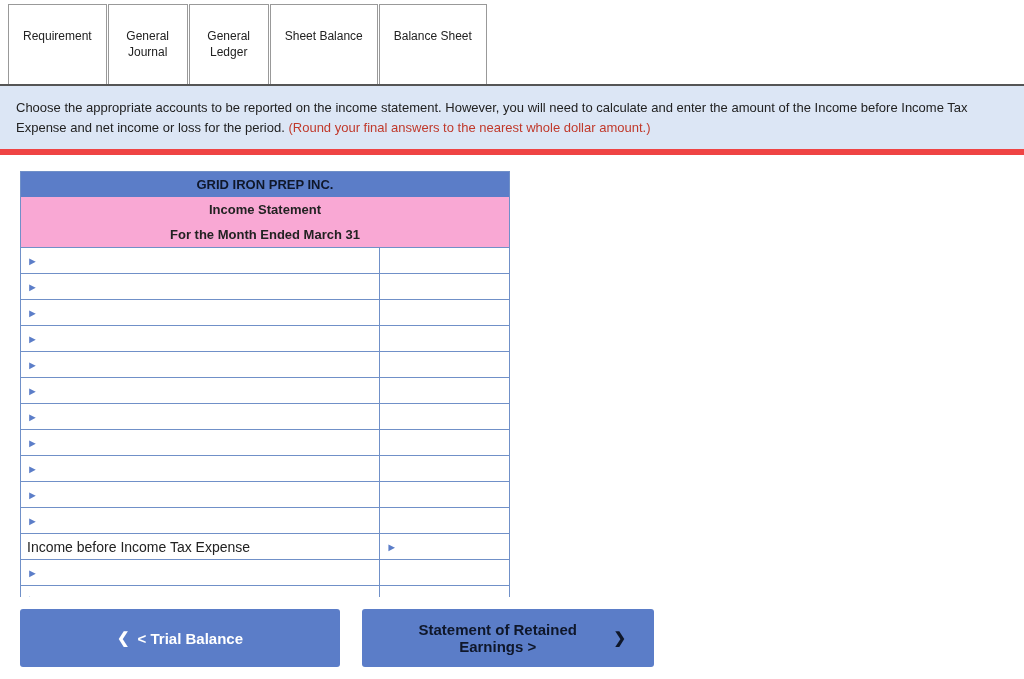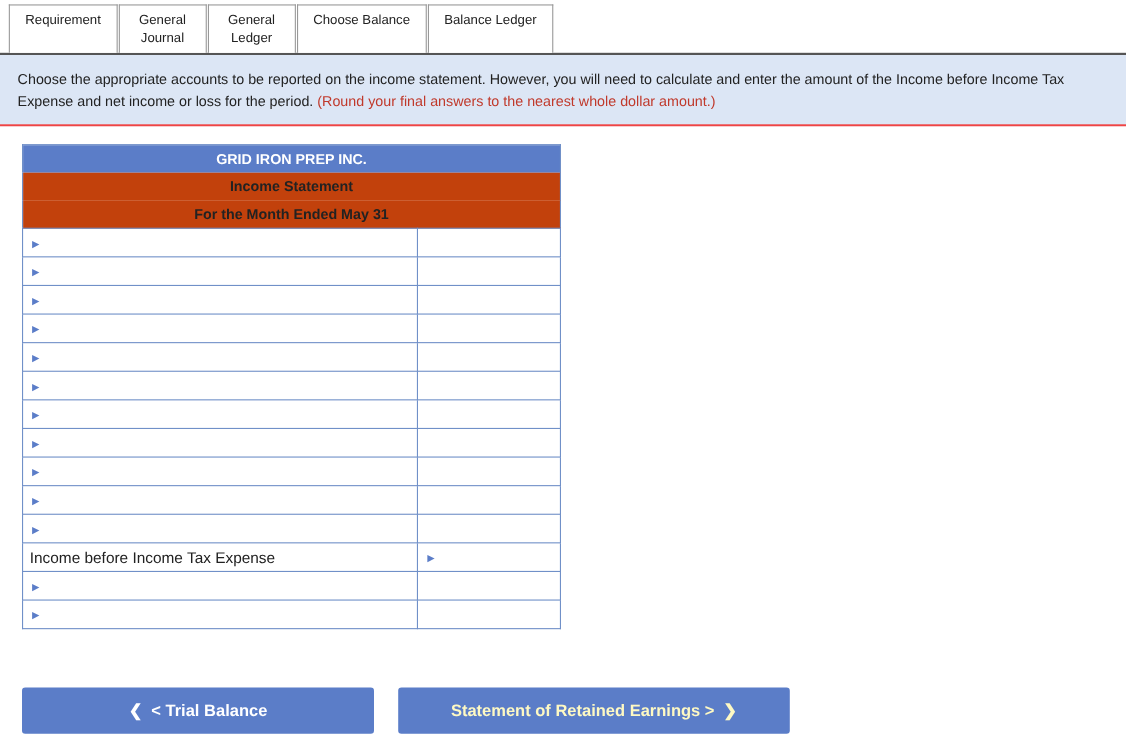--- a/index.html
+++ b/index.html
@@ -8,21 +8,21 @@
     
     .tab-bar {
       display: flex;
       border-bottom: 2px solid #555;
       background: #fff;
       padding-top: 4px;
     }
     .tab {
       border: 1px solid #999;
       border-bottom: none;
-      padding: 6px 14px;
+      padding: 24px 14px;
       min-width: 80px;
       text-align: center;
       cursor: pointer;
       background: #fff;
       font-size: 12px;
       line-height: 1.3;
       color: #222;
       margin-right: 1px;
     }
     .tab:first-child { margin-left: 8px; }
@@ -36,49 +36,49 @@
       bottom: -1px;
     }
 
     
     .instruction-box {
       background: #dce6f5;
       padding: 12px 16px;
       font-size: 13px;
       color: #222;
       line-height: 1.5;
-      border-bottom: 2px solid #ef4444;
+      border-bottom: 6px solid #ef4444;
     }
     .instruction-box .highlight {
       color: #c0392b;
     }
 
     
     .content-area {
       padding: 16px 20px 80px 20px;
       background: #fff;
     }
 
     
     .statement-table {
       border-collapse: collapse;
       width: 490px;
       border: 1px solid #7090c8;
     }
     .statement-header-row td {
       background: #5b7dc8;
-      color: #ffffff;
+      color: #0f172a;
       text-align: center;
       font-weight: bold;
       padding: 5px 8px;
       font-size: 13px;
       border: none;
     }
     .statement-header-row.light td {
-      background: #c2410c;
+      background: #f9a8d4;
       font-weight: bold;
       font-size: 13px;
       color: #222;
     }
     .data-row td {
       border: 1px solid #7090c8;
       height: 26px;
       padding: 2px 6px;
     }
     .data-row td.label-cell {
@@ -124,56 +124,56 @@
       gap: 8px;
     }
     .nav-btn.prev {
       background: #5b7dc8;
       color: #fff;
       width: 320px;
       justify-content: center;
     }
     .nav-btn.next {
       background: #5b7dc8;
-      color: #fef9c3;
-      width: 356px;
+      color: #0f172a;
+      width: 292px;
       justify-content: center;
       margin-left: 10px;
     }
   </style>
 </head>
 <body>
 
 <div class="tab-bar">
   <div class="tab">Requirement</div>
   <div class="tab">General<br>Journal</div>
   <div class="tab">General<br>Ledger</div>
-  <div class="tab">Choose Balance</div>
-  <div class="tab">Balance Ledger</div>
+  <div class="tab">Sheet Balance</div>
+  <div class="tab">Balance Sheet</div>
 </div>
 
 <div class="instruction-box">
   <span>Choose the appropriate accounts to be reported on the income statement. However, you will need to calculate and enter the amount of the Income before Income Tax Expense and net income or loss for the period.</span>
   <span class="highlight">(Round your final answers to the nearest whole dollar amount.)</span>
 </div>
 
 <div class="content-area">
   <table class="statement-table">
 
     <tbody>
         <tr class="statement-header-row">
       <td colspan="2">GRID IRON PREP INC.</td>
     </tr>
 
     <tr class="statement-header-row light">
       <td colspan="2">Income Statement</td>
     </tr>
 
     <tr class="statement-header-row light">
-      <td colspan="2">For the Month Ended May 31</td>
+      <td colspan="2">For the Month Ended March 31</td>
     </tr>
 
     <tr class="data-row">
       <td class="label-cell"><span class="arrow-indicator">►</span></td>
       <td class="value-cell"><input type="text" style="width: 100%; border: none; outline: none; font-size: 13px;"></td>
     </tr>
     <tr class="data-row">
       <td class="label-cell"><span class="arrow-indicator">►</span></td>
       <td class="value-cell"><input type="text" style="width: 100%; border: none; outline: none; font-size: 13px;"></td>
     </tr>

